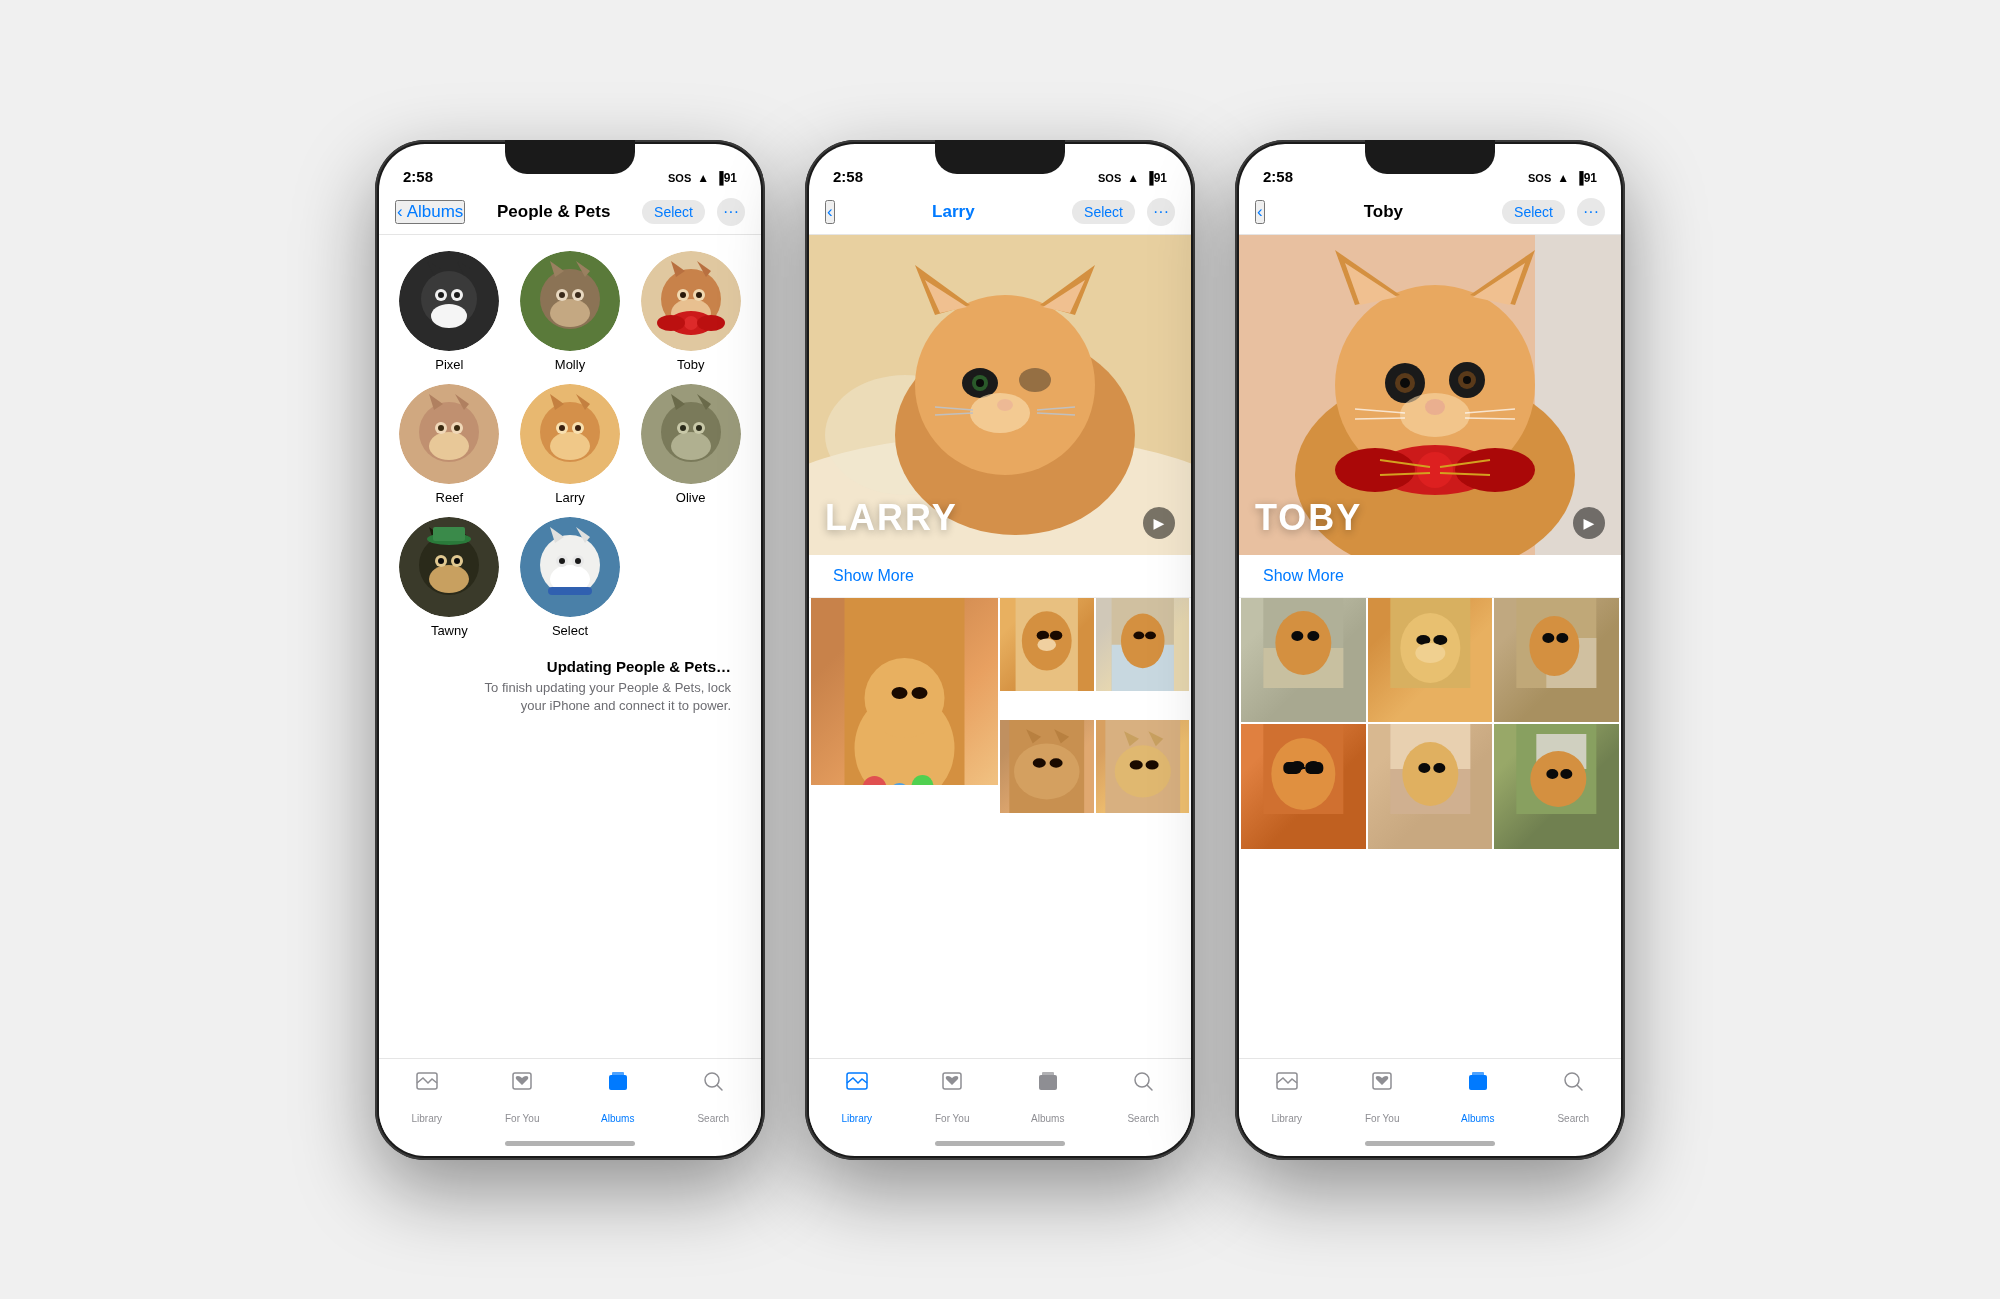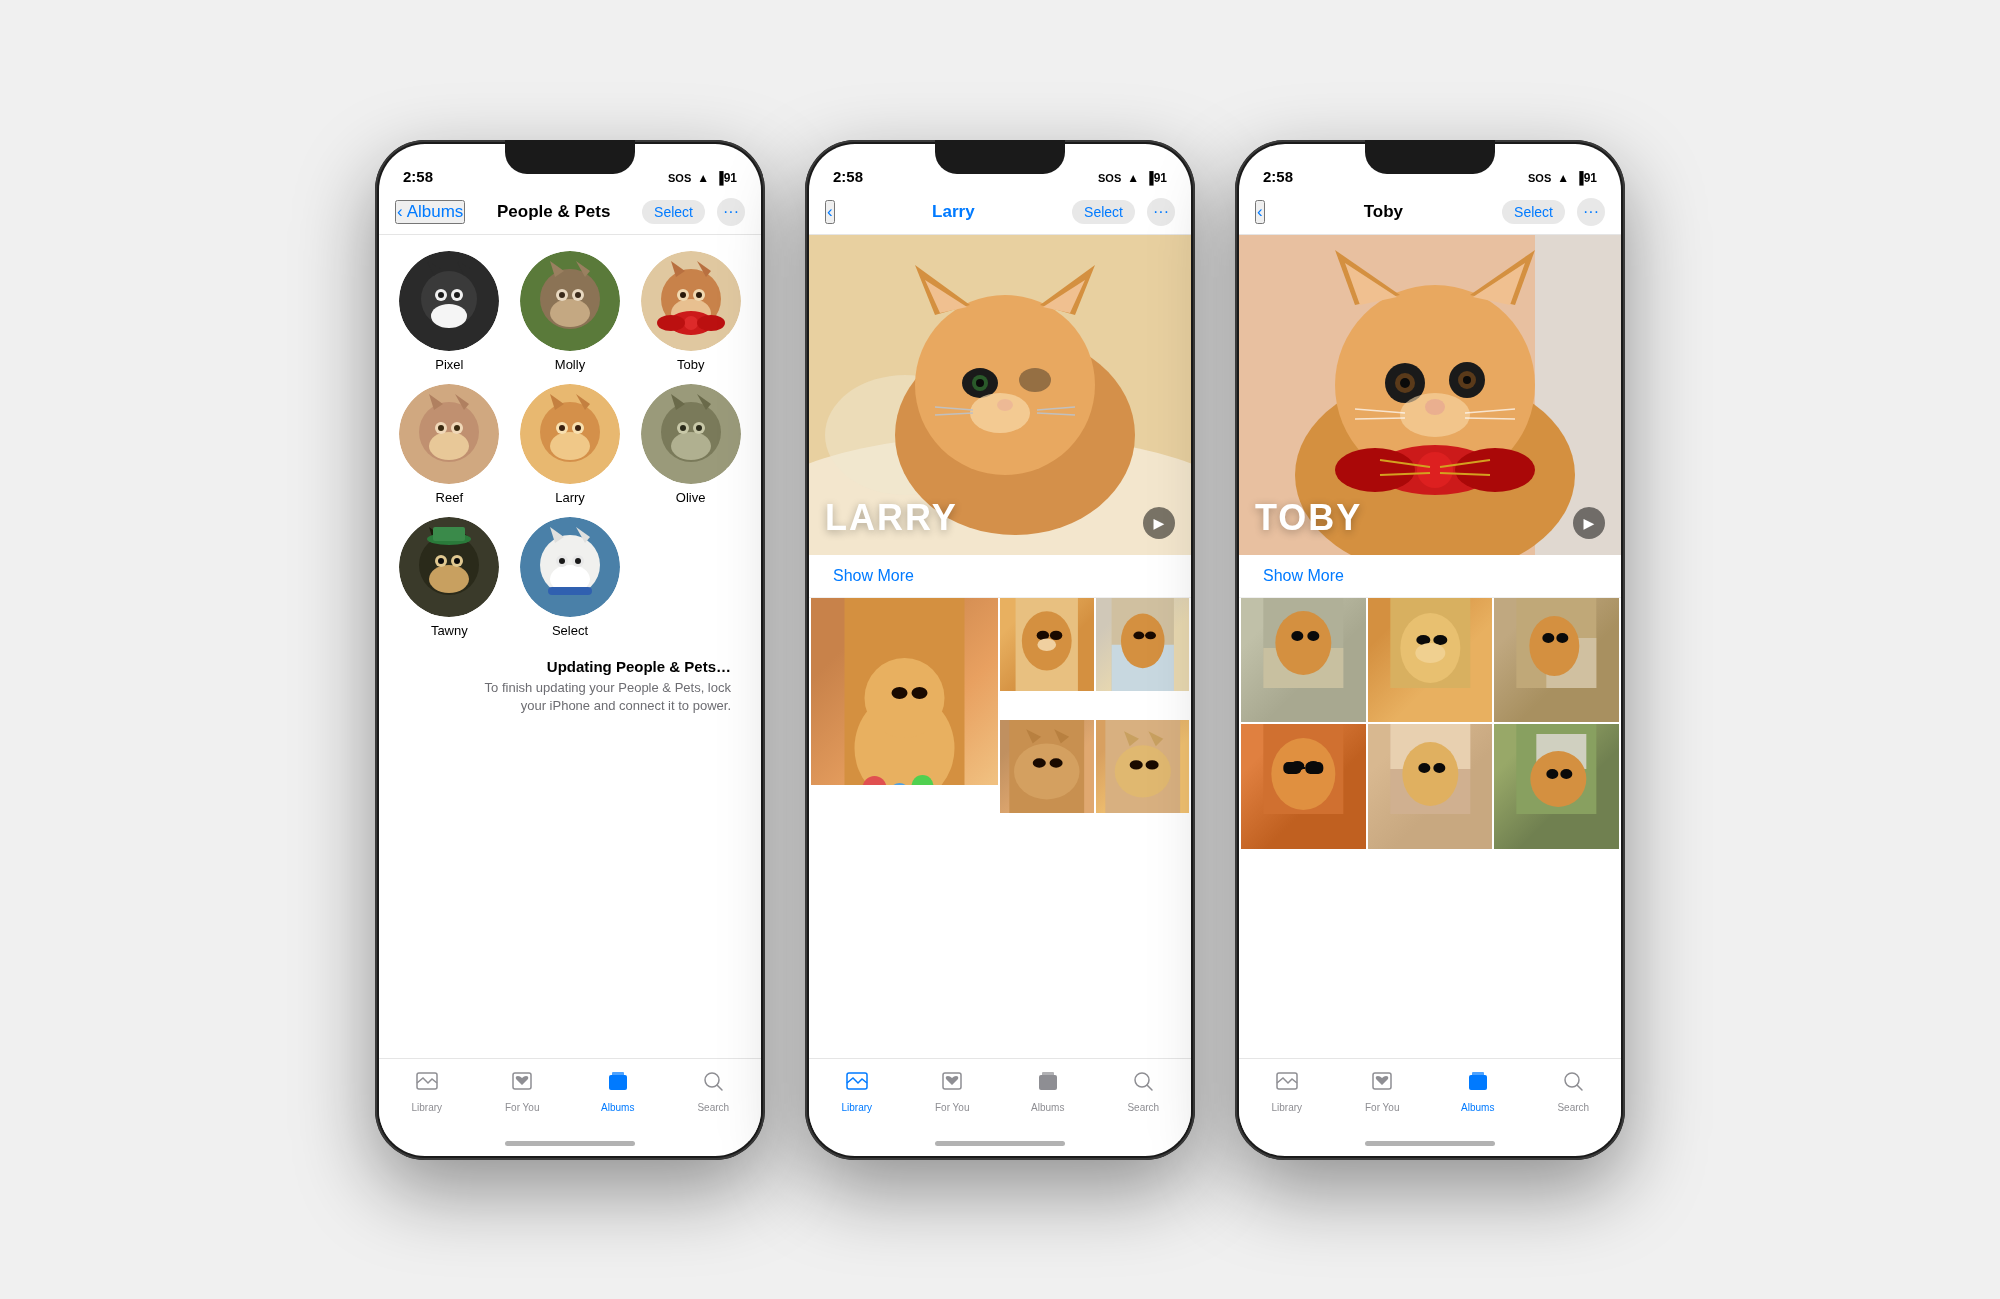--- a/index.html
+++ b/index.html
@@ -115,21 +115,21 @@
       align-items: flex-start;
       justify-content: space-around;
       padding-top: 10px;
       background: rgba(255,255,255,0.92);
       flex-shrink: 0;
     }
     .tab-item {
       display: flex;
       flex-direction: column;
       align-items: center;
-      gap: 3px;
+      gap: 14px;
       cursor: pointer;
       min-width: 60px;
     }
     .tab-icon { font-size: 22px; color: #8e8e93; }
     .tab-icon.active { color: #007AFF; }
     .tab-label { font-size: 10px; color: #8e8e93; }
     .tab-label.active { color: #007AFF; }
 
     
     .pets-grid {

